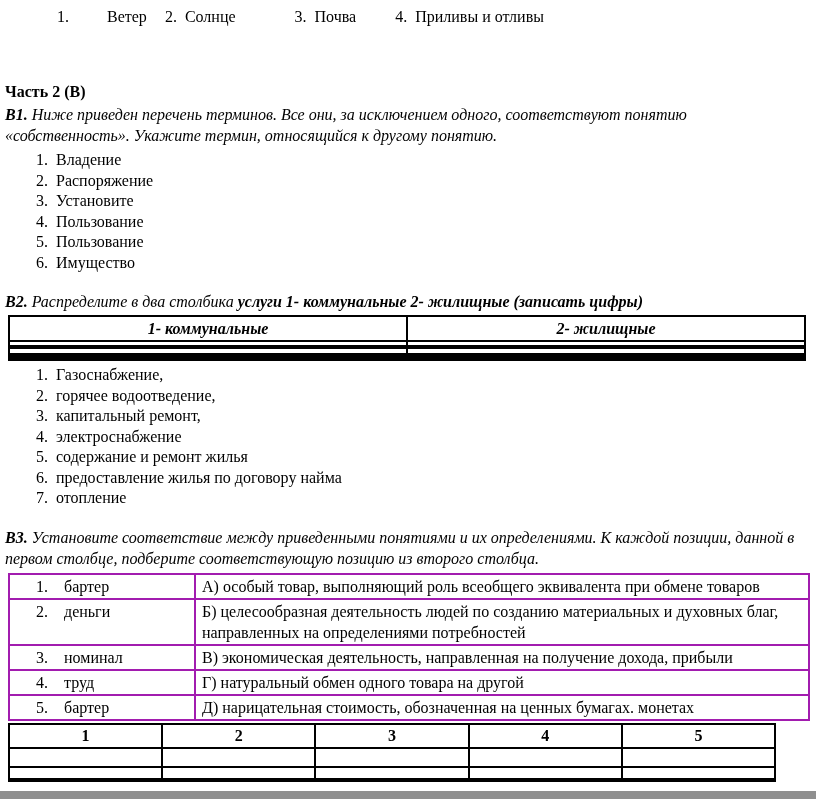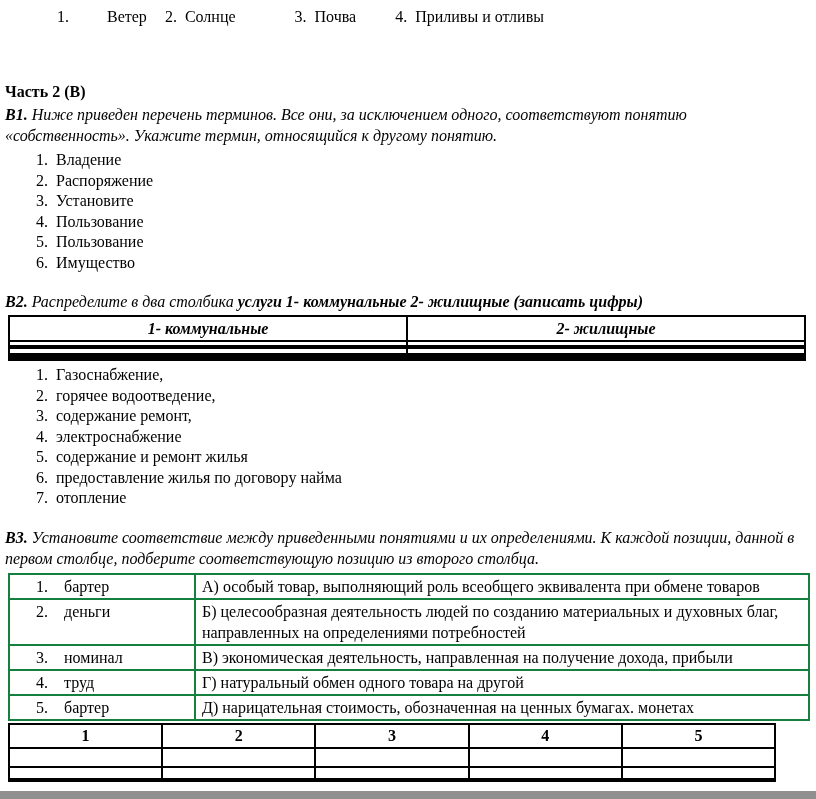--- a/index.html
+++ b/index.html
@@ -34,21 +34,21 @@
   .b2-table td{border:2px solid #000;font-style:italic;}
   .b2-table td.hdr{font-weight:bold;text-align:center;padding:1px 0;line-height:21px;}
   .b2-table tr.fill1 td{height:3px;padding:0;border-bottom:4px solid #000;}
   .b2-table tr.fill2 td{height:4px;padding:0;border-bottom:8px solid #000;}
 
   .b2-list{margin-top:8px;}
 
   .b3-para{margin-top:18px;}
 
   .b3-table{width:802px;margin-top:4px;margin-left:3px;table-layout:fixed;}
-  .b3-table td{border:2px solid #15803d;padding:1px 6px;line-height:21px;vertical-align:top;}
+  .b3-table td{border:2px solid #a21caf;padding:1px 6px;line-height:21px;vertical-align:top;}
   .b3-table td.term-cell{width:152px;padding-left:26px;white-space:nowrap;}
   .b3-table td.term-cell .t{margin-left:16px;}
   .b3-table td.def-cell{}
   .b3-table td.def-cell.nowrap{white-space:nowrap;overflow:hidden;}
 
   .answer-table{width:768px;margin-top:2px;margin-left:3px;table-layout:fixed;}
   .answer-table td{border:2px solid #000;text-align:center;}
   .answer-table tr.ahdr td{font-weight:bold;line-height:22px;padding:0;}
   .answer-table tr.ar1 td{height:17px;padding:0;}
   .answer-table tr.ar2 td{height:10px;padding:0;border-bottom:4px solid #000;}
@@ -95,21 +95,21 @@
     <tr class="fill2">
       <td></td>
       <td></td>
     </tr>
   </tbody>
     </table>
 
   <ol class="doc-list b2-list">
     <li>Газоснабжение,</li>
     <li>горячее водоотведение,</li>
-    <li>содержание ремонт,</li>
+    <li>капитальный ремонт,</li>
     <li>электроснабжение</li>
     <li>содержание и ремонт жилья</li>
     <li>предоставление жилья по договору найма</li>
     <li>отопление</li>
   </ol>
 
   <p class="b3-para"><b>В3.</b><span> Установите соответствие между приведенными понятиями и их определениями. К каждой позиции, данной в первом столбце, подберите соответствующую позицию из второго столбца.</span></p>
 
   <table class="b3-table">
     <tbody>

